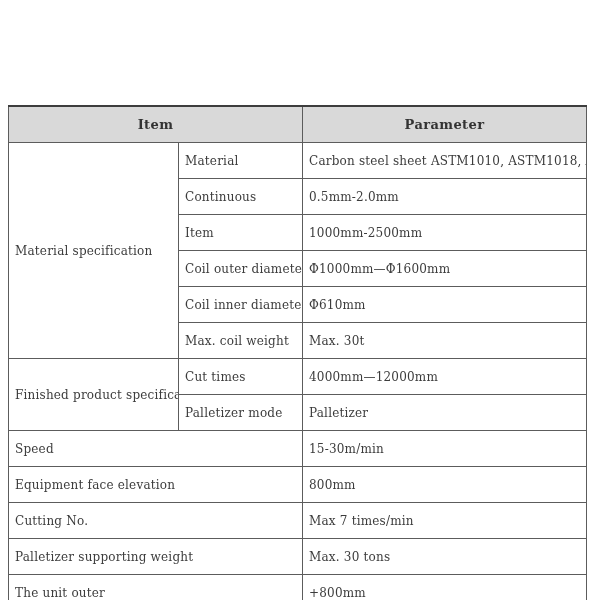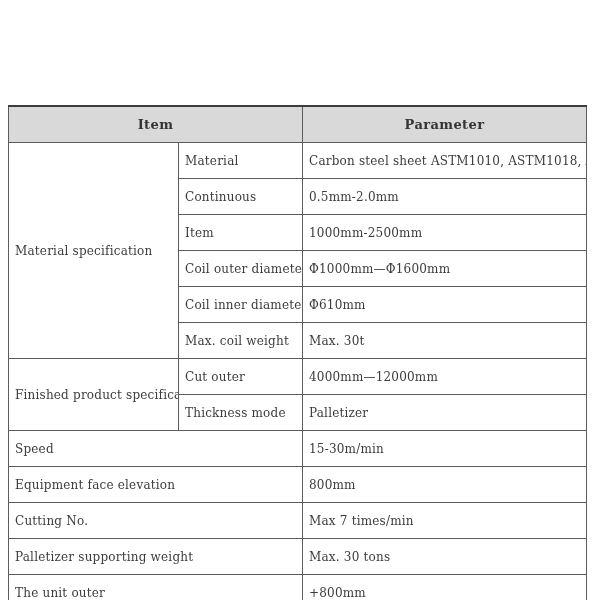--- a/index.html
+++ b/index.html
@@ -88,25 +88,25 @@
         <td>Coil inner diameter</td>
         <td>Φ610mm</td>
       </tr>
       <tr>
         <td>Max. coil weight</td>
         <td>Max. 30t</td>
       </tr>
 
       <tr>
         <td rowspan="2" class="group-label">Finished product specification</td>
-        <td>Cut outer</td>
+        <td>Cut times</td>
         <td>4000mm—12000mm</td>
       </tr>
       <tr>
-        <td>Thickness mode</td>
+        <td>Palletizer mode</td>
         <td>Palletizer</td>
       </tr>
 
       <tr>
         <td colspan="2">Speed</td>
         <td>15-30m/min</td>
       </tr>
       <tr>
         <td colspan="2">Equipment face elevation</td>
         <td>800mm</td>

